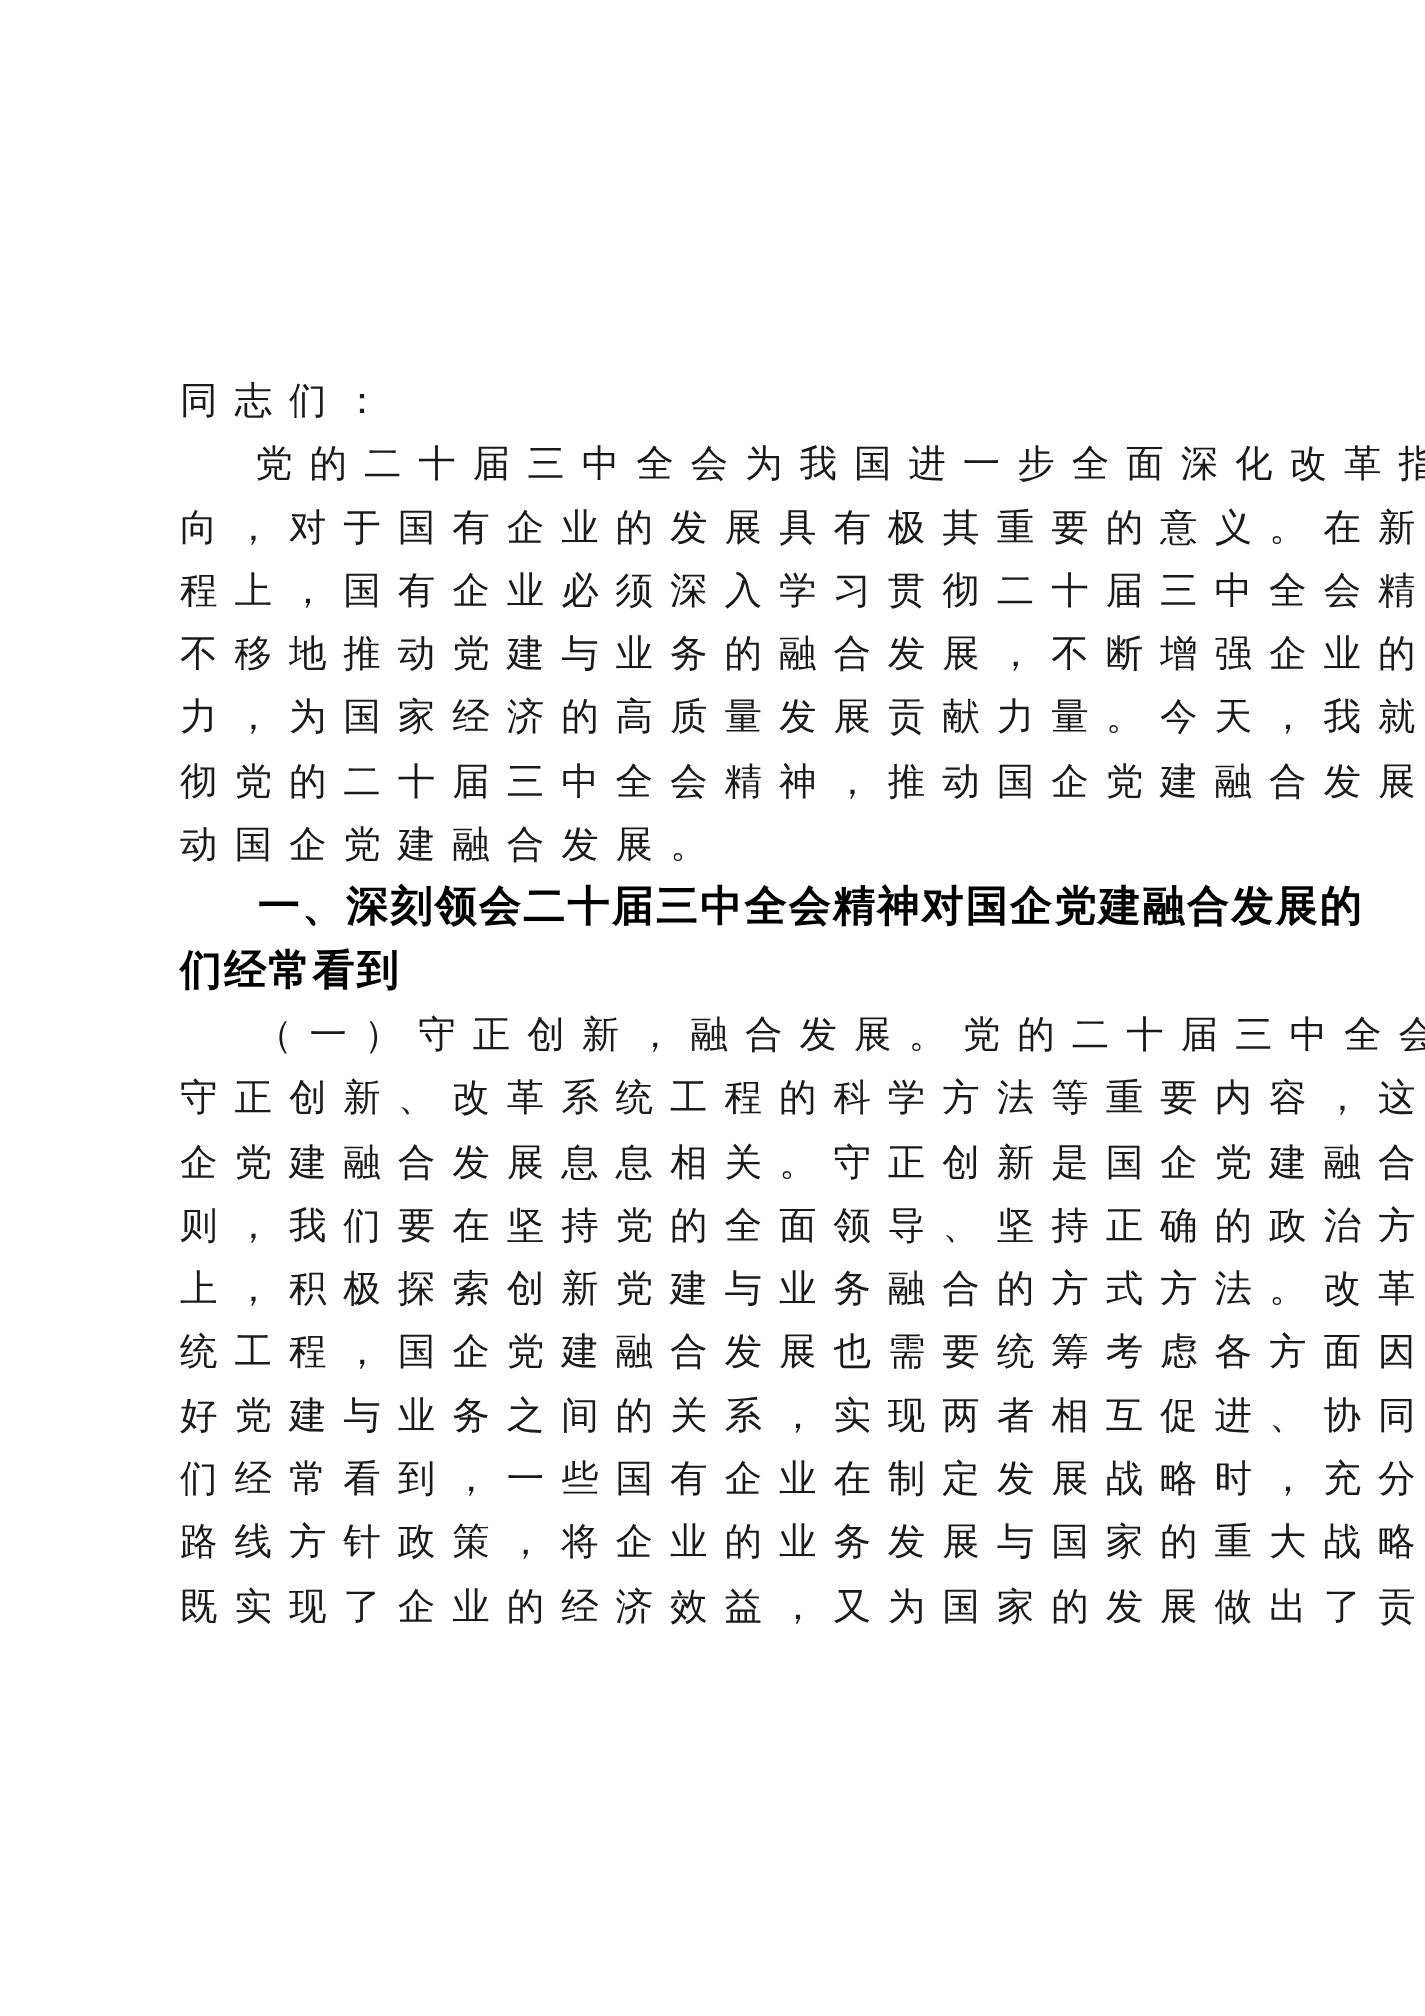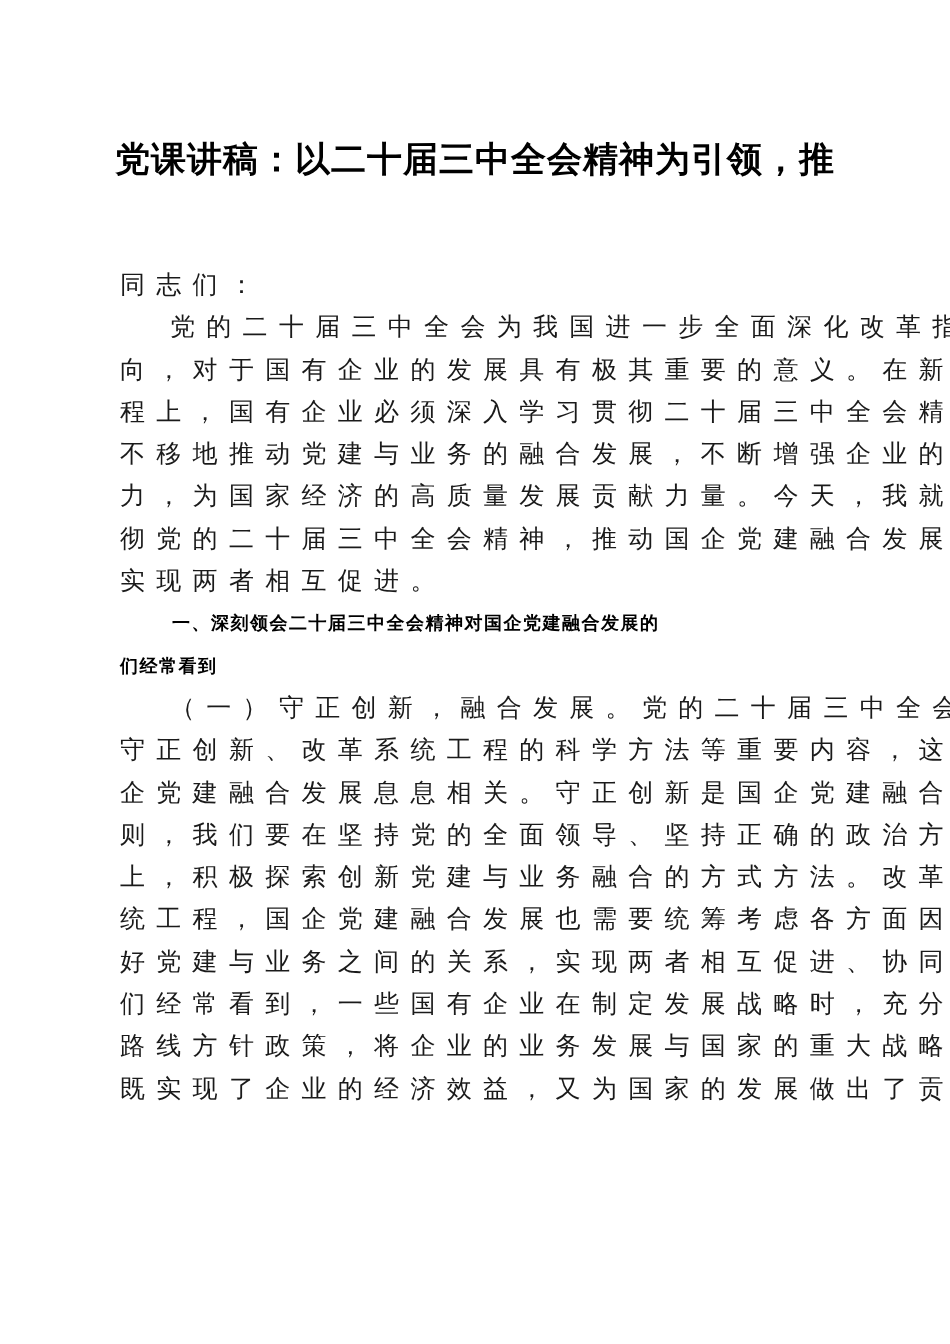--- a/index.html
+++ b/index.html
@@ -34,67 +34,66 @@
     letter-spacing: 1px;
     color: #000000;
   }
   .title .t-line {
     display: block;
     white-space: nowrap;
   }
   .body {
     position: absolute;
     left: 120px;
-    top: 264px;
+    top: 248px;
     width: 700px;
-    font-family: Liberation Serif, serif;
+    font-family: Liberation Mono, monospace;
     font-size: 25px;
     line-height: 42.3px;
     letter-spacing: 11.3px;
     color: #1a1a1a;
     font-weight: 300;
   }
   .body .line {
     display: block;
     white-space: nowrap;
     height: 42.3px;
   }
   .body .indent {
     padding-left: 50px;
   }
   .body .heading {
     font-weight: bold;
     letter-spacing: 1.5px;
     color: #000000;
-    font-size: 18px;
+    font-size: 28px;
   }
   .body .heading.indent {
     padding-left: 52px;
   }
 </style>
 </head>
 <body>
 
 <div class="page">
 
   <div class="title">
-    <span class="t-line">党课讲稿：以二十届三中全会精神为引领，推</span>
   </div>
 
   <div class="body">
     <span class="line">同志们：</span>
 
     <div>
       <span class="line indent">党的二十届三中全会为我国进一步全面深化改革指明了方</span>
       <span class="line">向，对于国有企业的发展具有极其重要的意义。在新的历史征</span>
       <span class="line">程上，国有企业必须深入学习贯彻二十届三中全会精神，坚定</span>
       <span class="line">不移地推动党建与业务的融合发展，不断增强企业的核心竞争</span>
       <span class="line">力，为国家经济的高质量发展贡献力量。今天，我就以学习贯</span>
       <span class="line">彻党的二十届三中全会精神，推动国企党建融合发展为内容，</span>
-      <span class="line">实现两者相互促进。</span>
+      <span class="line">动国企党建融合发展。</span>
     </div>
 
     <div>
       <span class="line heading indent">一、深刻领会二十届三中全会精神对国企党建融合发展的</span>
       <span class="line heading">们经常看到</span>
     </div>
 
     <div>
       <span class="line indent">（一）守正创新，融合发展。党的二十届三中全会强调了</span>
       <span class="line">守正创新、改革系统工程的科学方法等重要内容，这些都与国</span>

